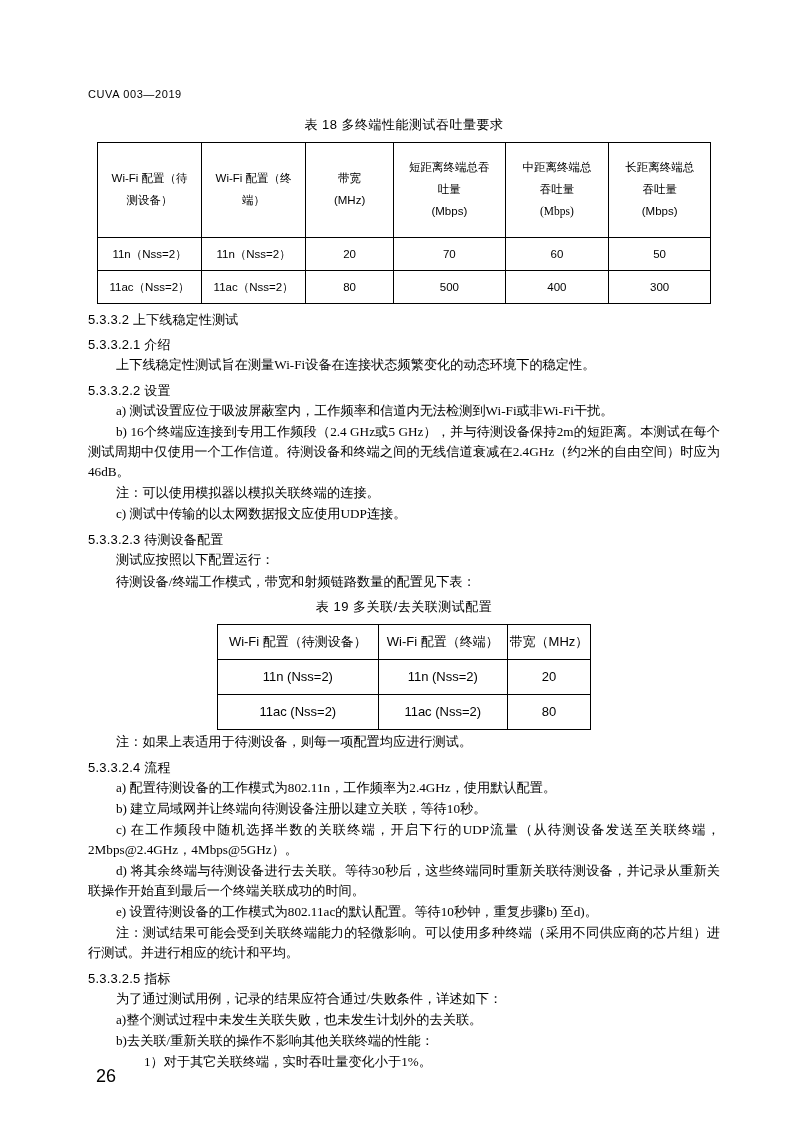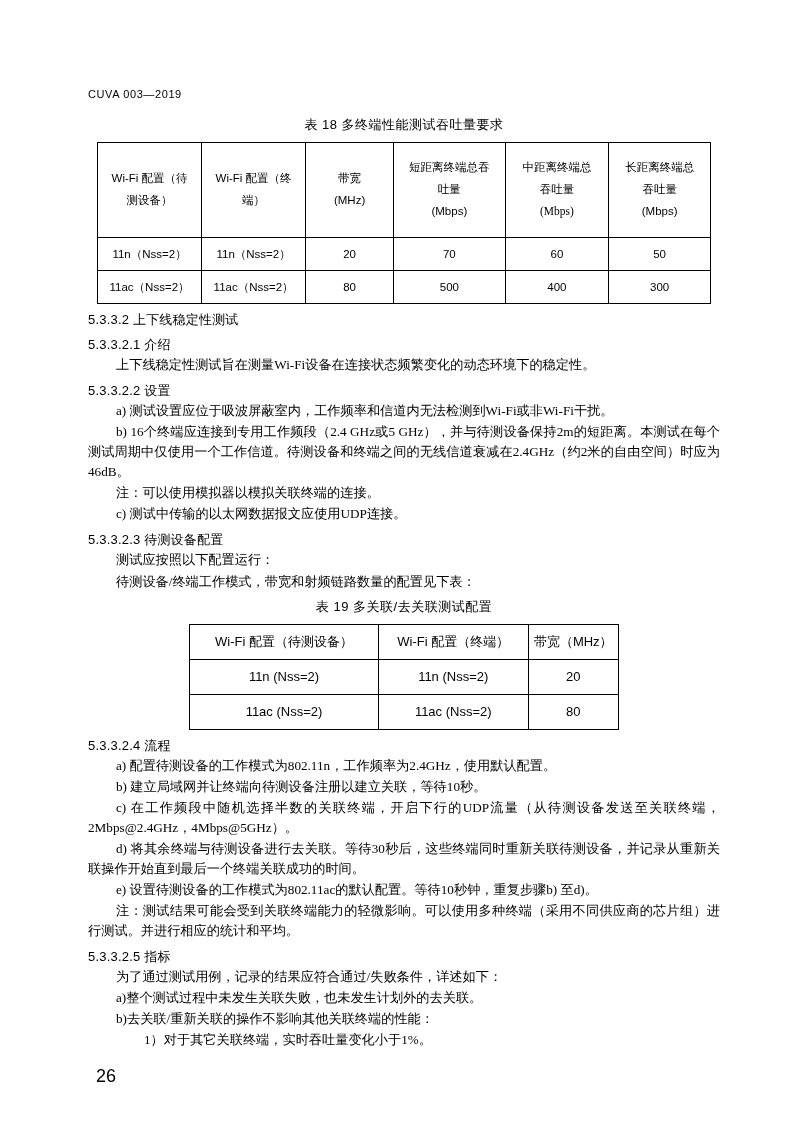--- a/index.html
+++ b/index.html
@@ -63,21 +63,21 @@
   }
   #table18 .c0 { width: 104px; }
   #table18 .c1 { width: 104px; }
   #table18 .c2 { width: 88px; }
   #table18 .c3 { width: 112px; }
   #table18 .c4 { width: 104px; font-family: Liberation Serif, serif; }
   #table18 .c5 { width: 102px; }
   .cell-sub { display:block; }
   
   #table19 {
-    width: 430px;
+    width: 374px;
     font-size: 13px;
   }
   #table19 th, #table19 td {
     height: 28px;
   }
   #table19 .d0 { width: 190px; }
   #table19 .d1 { width: 150px; }
   #table19 .d2 { width: 90px; }
 
   .sec {
@@ -200,20 +200,21 @@
         </tr>
         <tr>
           <td>11ac (Nss=2)</td>
           <td>11ac (Nss=2)</td>
           <td>80</td>
         </tr>
       </tbody>
     </table>
   </div>
 
+  <p class="body ind1 note">注：如果上表适用于待测设备，则每一项配置均应进行测试。</p>
 
   <div class="sec">5.3.3.2.4 流程</div>
   <p class="body ind1">a)   配置待测设备的工作模式为802.11n，工作频率为2.4GHz，使用默认配置。</p>
   <p class="body ind1">b)   建立局域网并让终端向待测设备注册以建立关联，等待10秒。</p>
   <p class="body ind1">c)   在工作频段中随机选择半数的关联终端，开启下行的UDP流量（从待测设备发送至关联终端，2Mbps@2.4GHz，4Mbps@5GHz）。</p>
   <p class="body ind1">d)   将其余终端与待测设备进行去关联。等待30秒后，这些终端同时重新关联待测设备，并记录从重新关联操作开始直到最后一个终端关联成功的时间。</p>
   <p class="body ind1">e)   设置待测设备的工作模式为802.11ac的默认配置。等待10秒钟，重复步骤b) 至d)。</p>
   <p class="body ind1 note">注：测试结果可能会受到关联终端能力的轻微影响。可以使用多种终端（采用不同供应商的芯片组）进行测试。并进行相应的统计和平均。</p>
 
   <div class="sec">5.3.3.2.5 指标</div>

